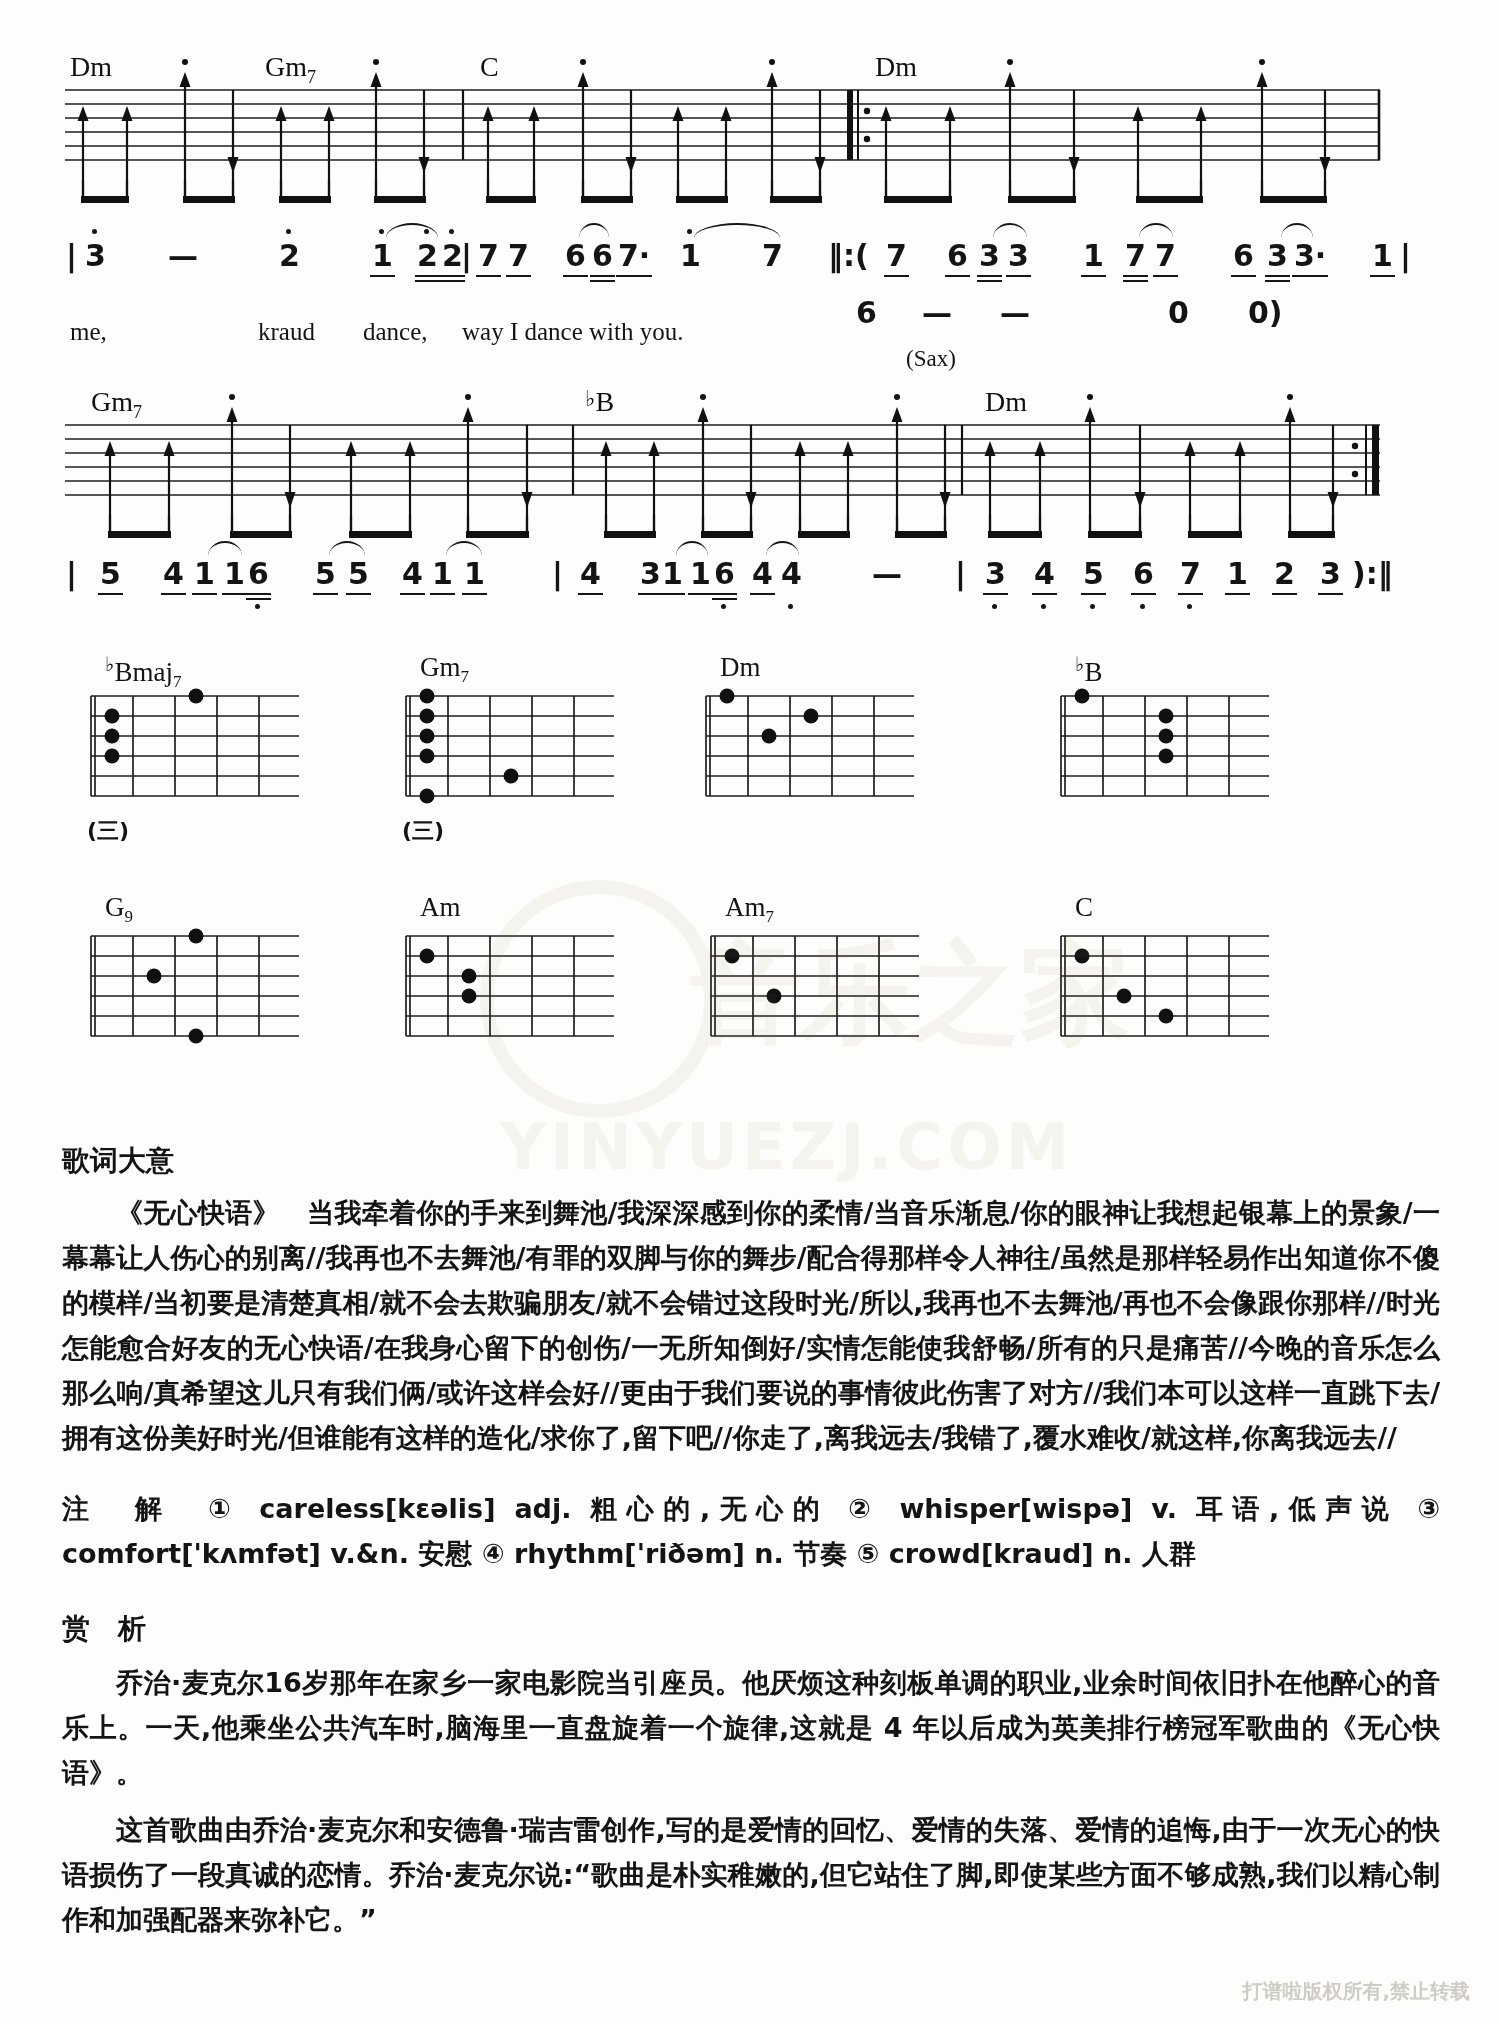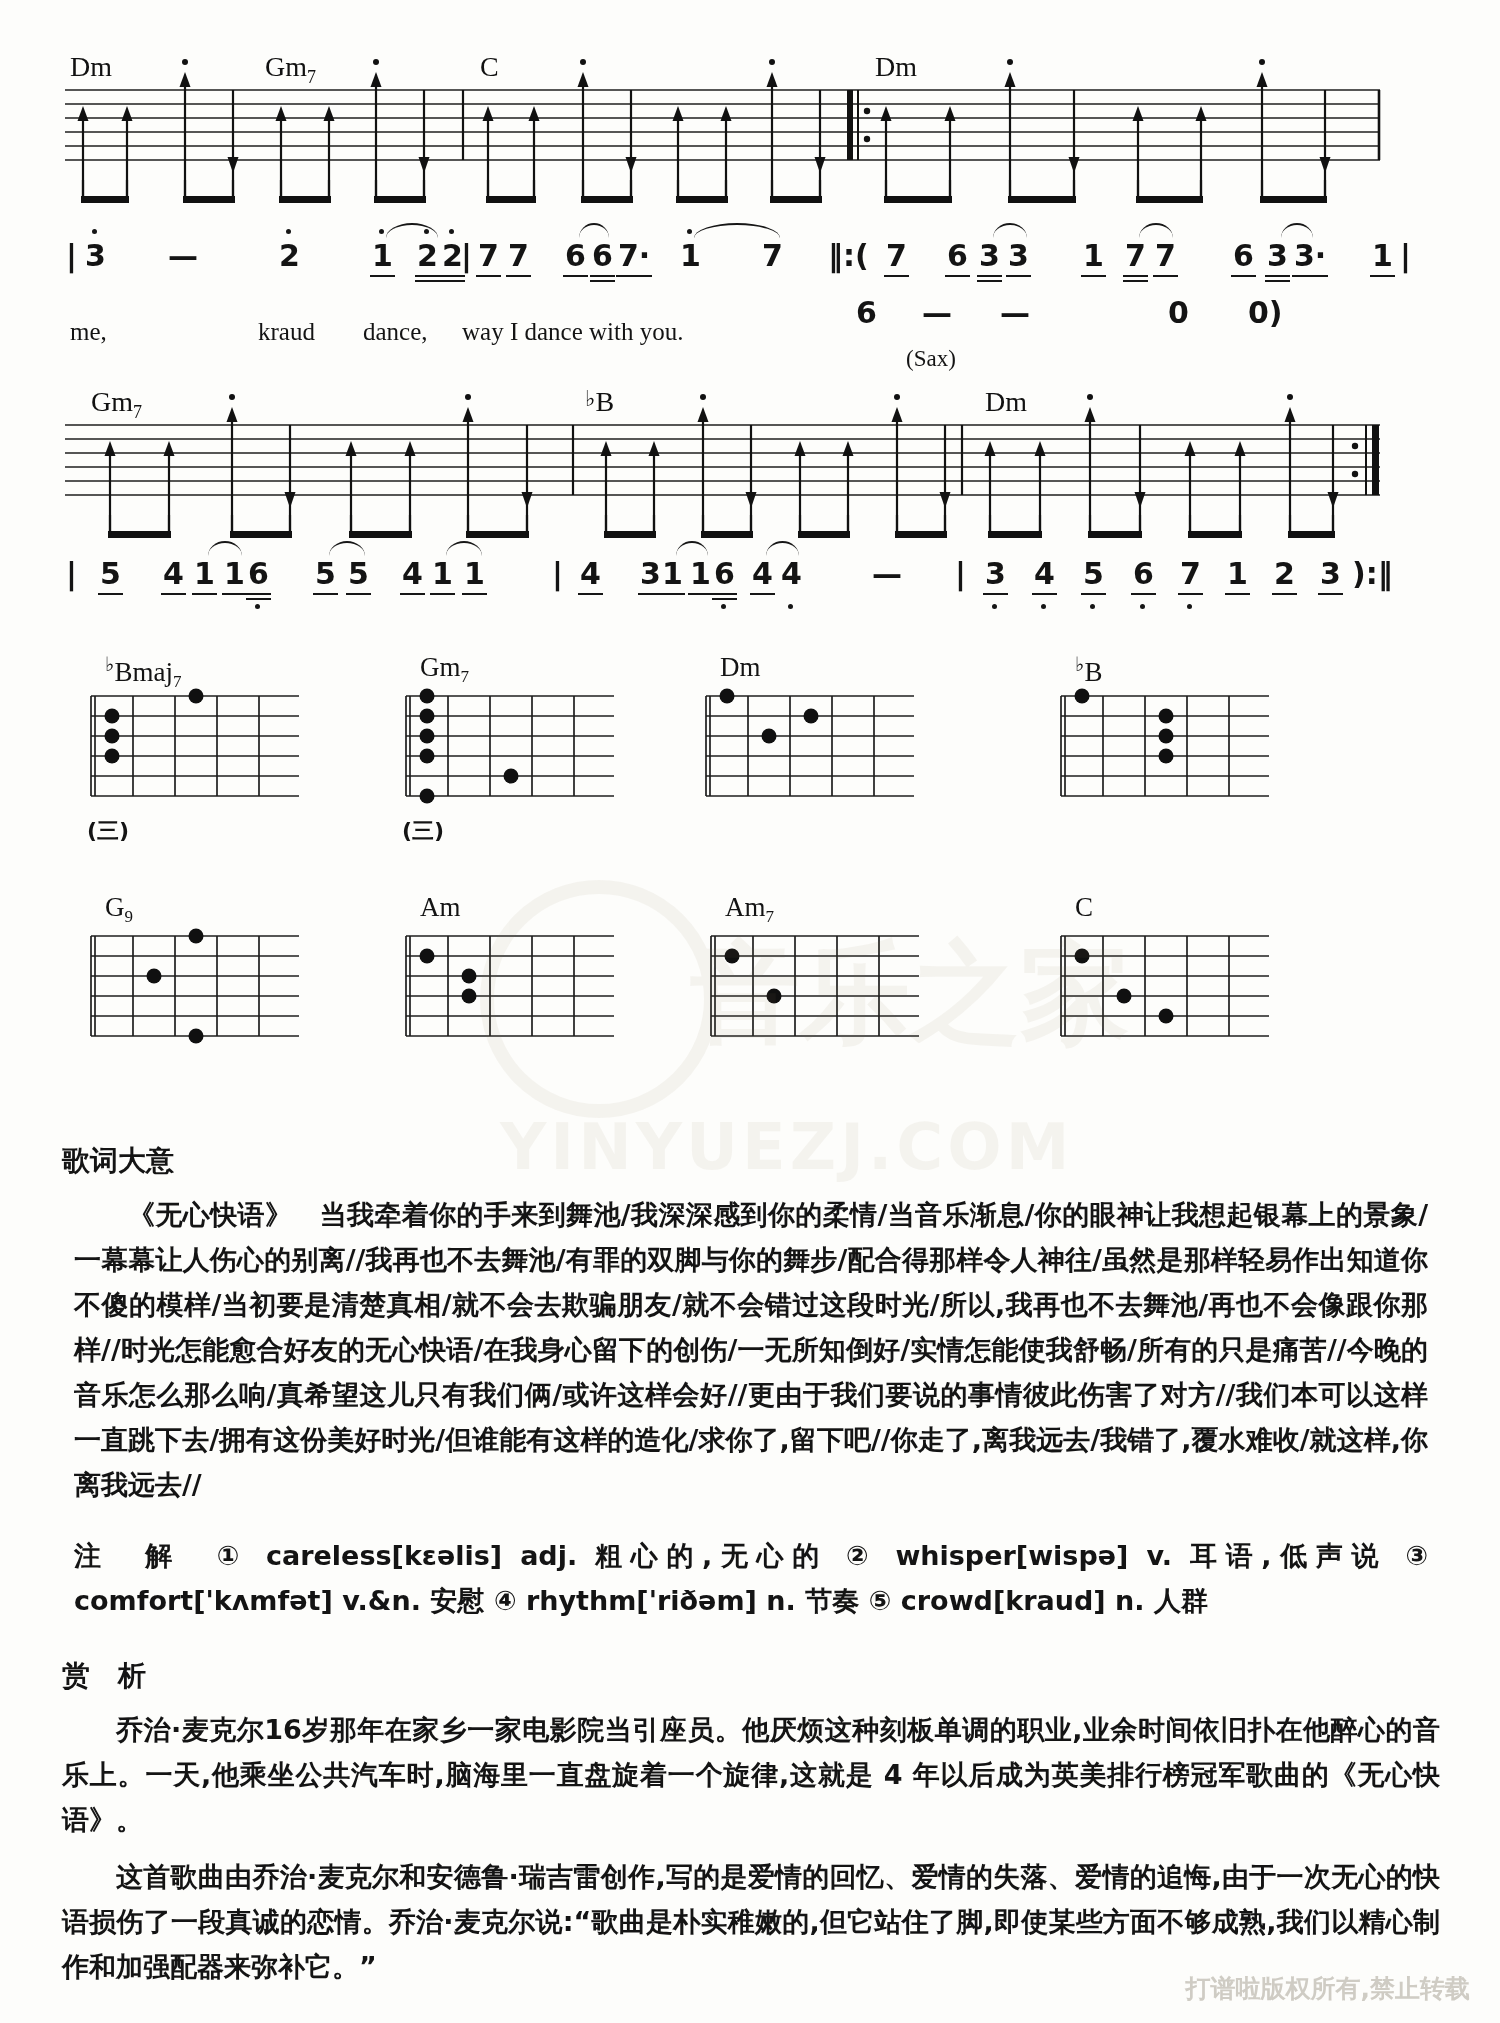--- a/index.html
+++ b/index.html
@@ -25,33 +25,33 @@
   
   .gridrow{position:absolute;left:0;width:1500px;height:210px;}
   #grow1{top:652px;} #grow2{top:892px;}
   .cgrid{position:absolute;top:0;width:230px;}
   .clab{font:400 27px "Liberation Serif",serif;height:34px;margin-left:20px;}
   .clab sup{font-size:20px;} .clab sub{font-size:17px;}
   .ccap{font:600 22px "DejaVu Sans",sans-serif;margin:8px 0 0 2px;}
   
   .textblock{position:absolute;left:62px;top:1142px;width:1378px;}
   .sec-title{font-size:28px;font-weight:700;margin:0 0 10px 0;}
-  .body{font-size:27px;font-weight:600;line-height:45px;text-align:justify;margin:12px;}
+  .body{font-size:27px;font-weight:600;line-height:45px;text-align:justify;margin:0;}
   .indent{text-indent:2em;}
   .notes{margin-top:26px;}
   .inline-title{font-weight:700;}
   .analysis-title{margin-top:34px;}
   .analysis p{margin:12px 0 2px 0;}
   
   .wm-center{position:absolute;left:440px;top:880px;width:640px;height:330px;opacity:.07;pointer-events:none;
              color:#8a7a55;text-align:center;}
   .wm-ring{position:absolute;left:40px;top:0px;width:210px;height:210px;border:14px solid #8a7a55;border-radius:50%;}
   .wm-cn{position:absolute;left:250px;top:40px;font-size:110px;font-weight:700;white-space:nowrap;}
   .wm-url{position:absolute;left:60px;top:230px;font-size:64px;font-weight:700;letter-spacing:4px;white-space:nowrap;}
-  .wm-corner{position:absolute;right:30px;bottom:18px;font-size:25px;font-weight:700;color:#cfccc4;}
+  .wm-corner{position:absolute;right:30px;bottom:18px;font-size:20px;font-weight:700;color:#cfccc4;}
 </style>
 </head>
 <body>
 
 <div class="page">
 
   <div class="staffwrap" id="staff1"><svg width="1330" height="165" viewBox="0 0 1330 165">
         <line x1="0" y1="40" x2="1315" y2="40" stroke="#1e1e1e" stroke-width="1.6"></line>
         <line x1="0" y1="54" x2="1315" y2="54" stroke="#1e1e1e" stroke-width="1.6"></line>
         <line x1="0" y1="68" x2="1315" y2="68" stroke="#1e1e1e" stroke-width="1.6"></line>

